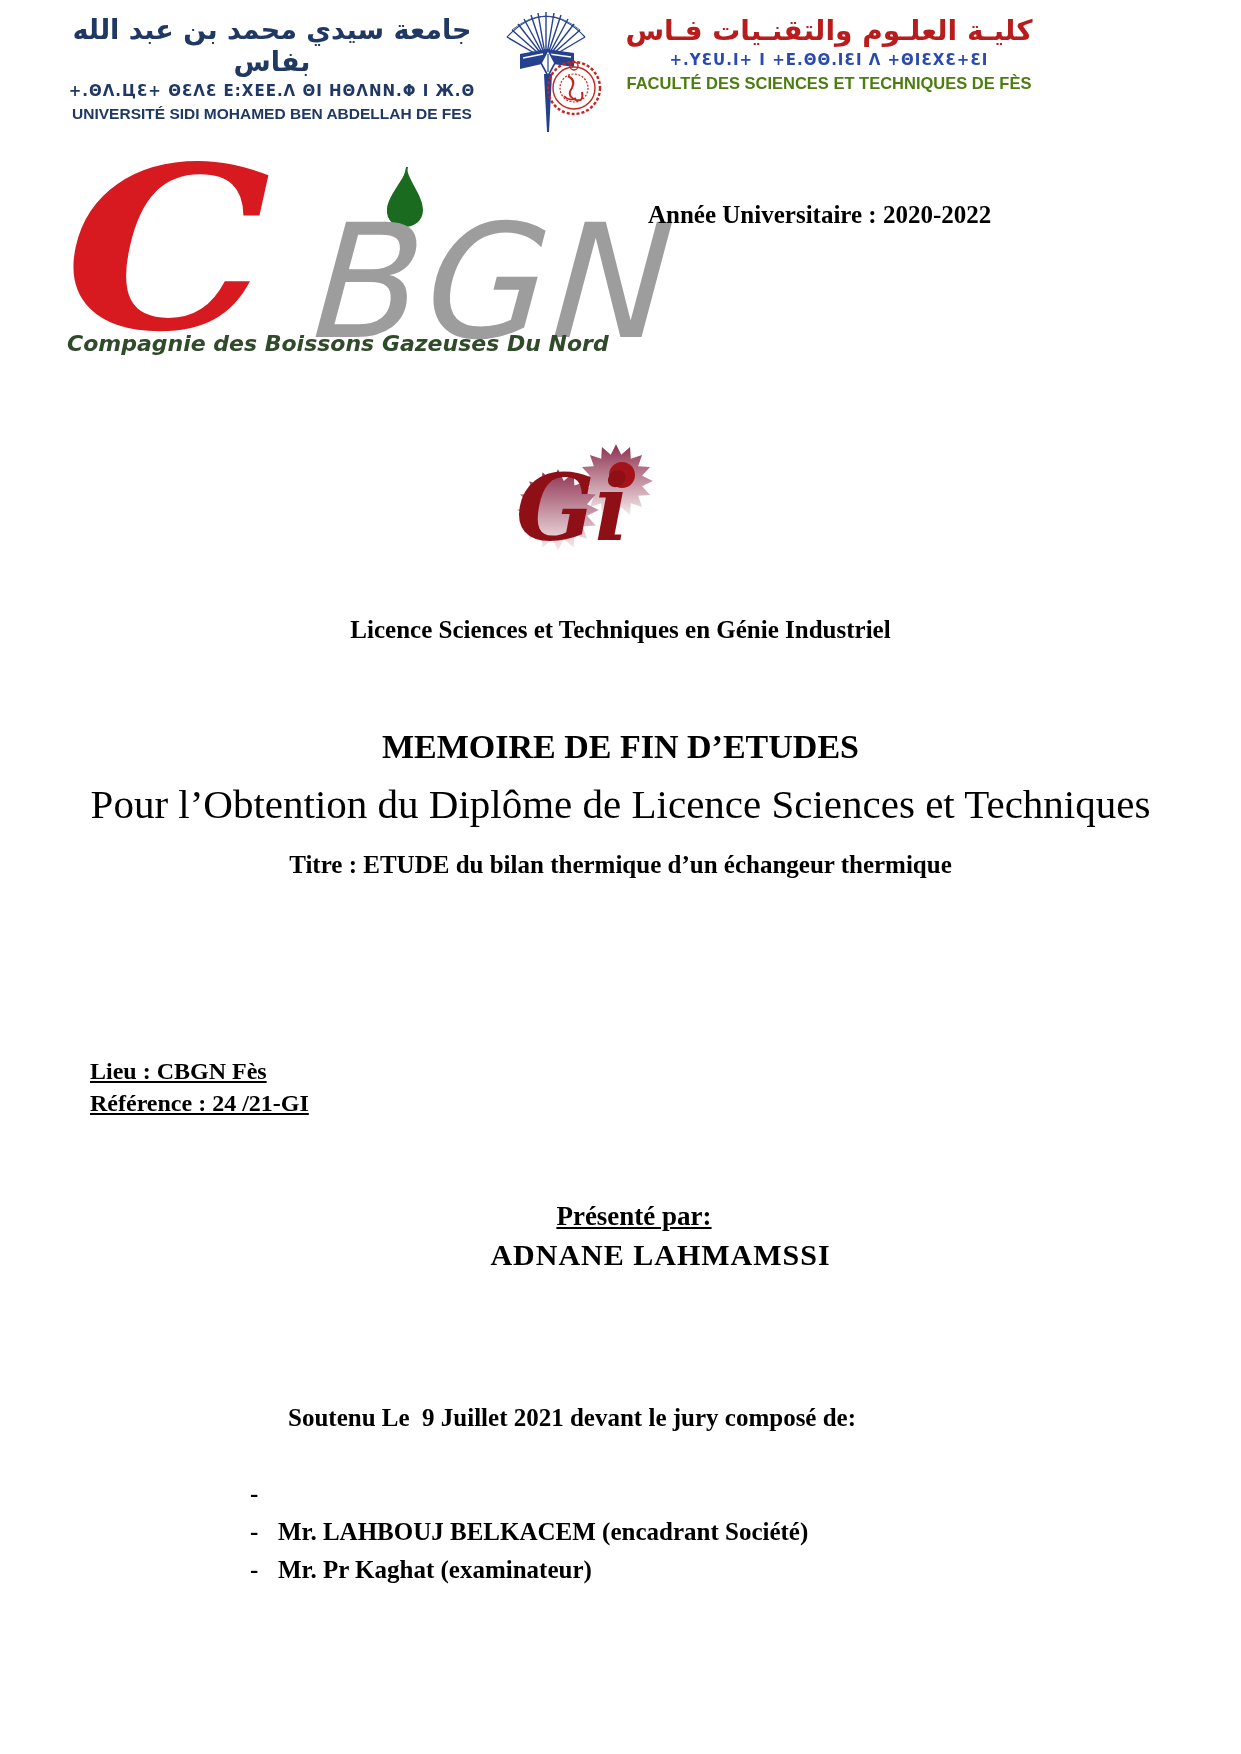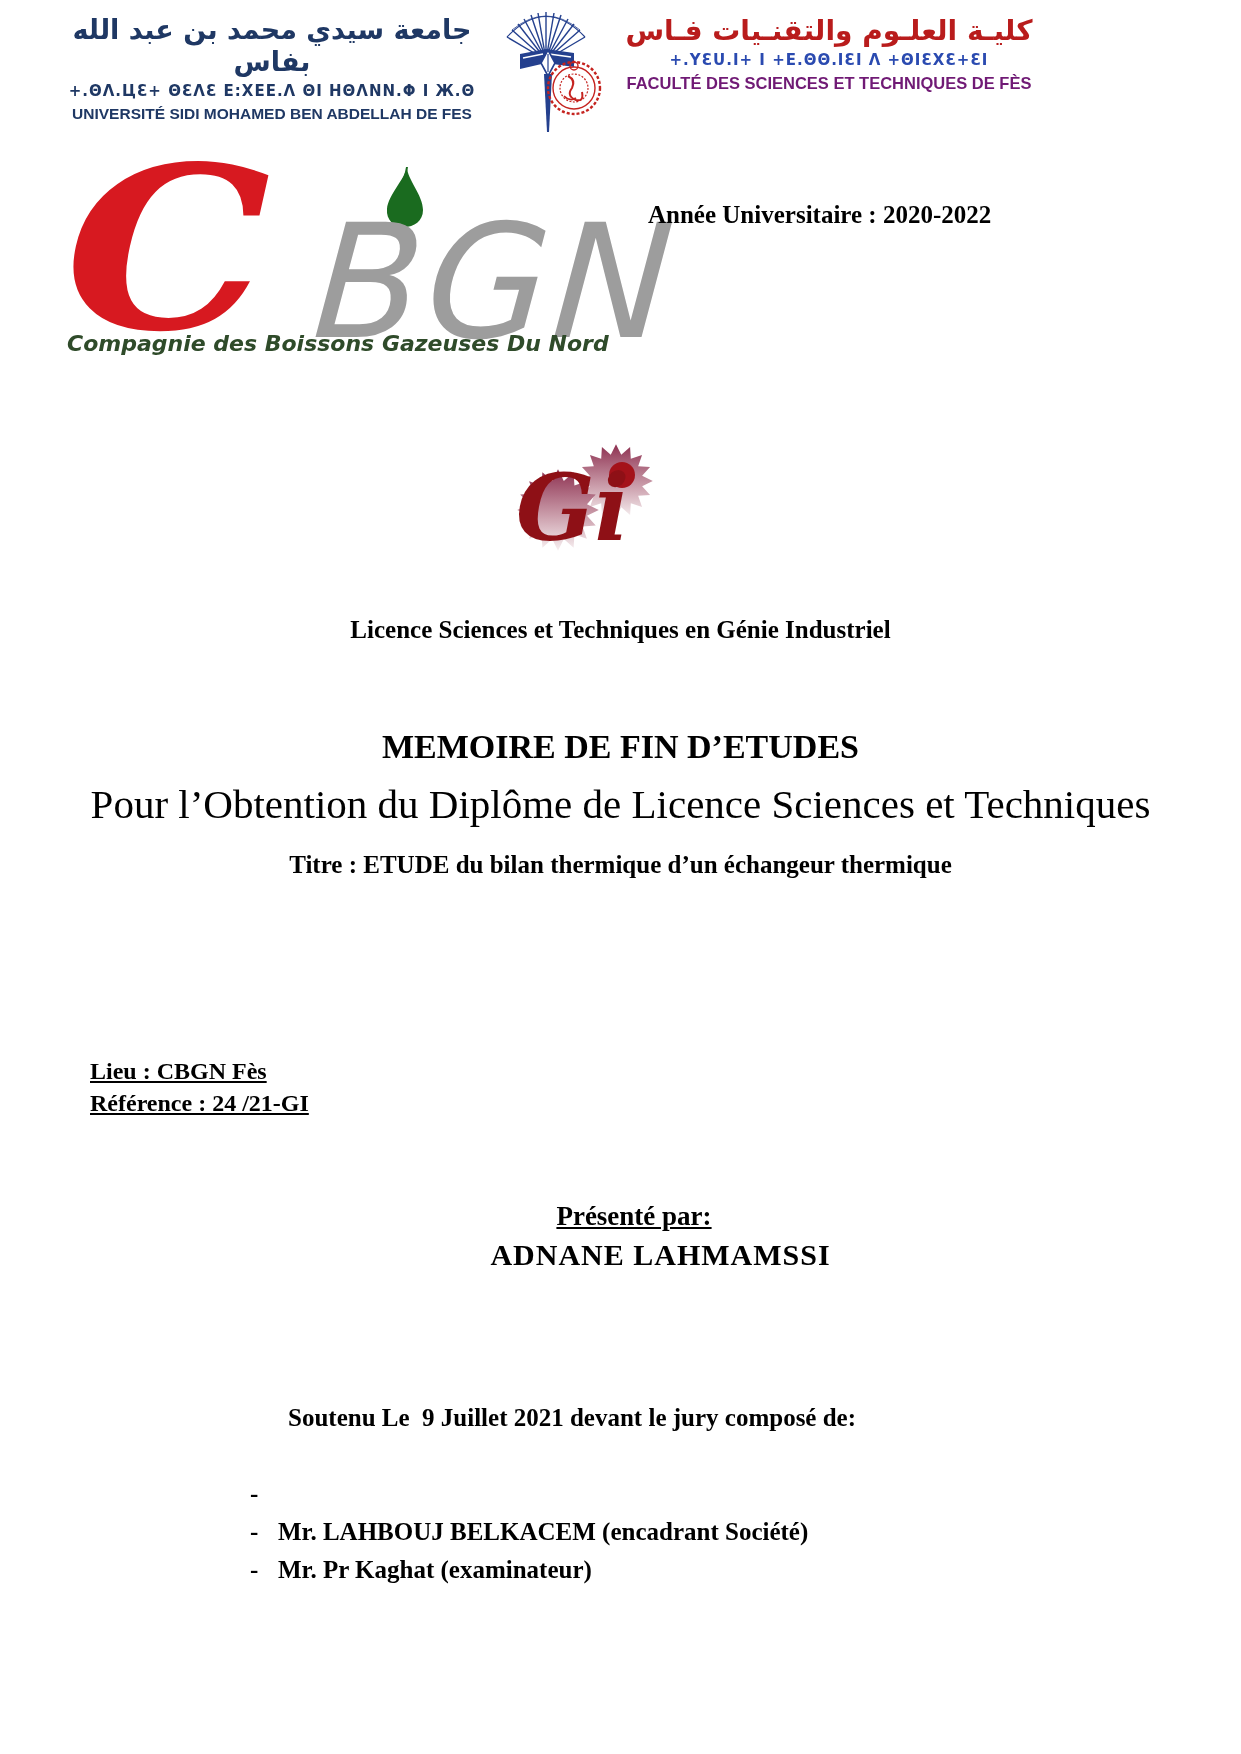--- a/index.html
+++ b/index.html
@@ -9,21 +9,21 @@
   }
   
   .hdr-left{position:absolute;left:62px;top:14px;width:420px;text-align:center;}
   .hdr-right{position:absolute;left:608px;top:14px;width:442px;text-align:center;}
   .arabic{font-family:"DejaVu Sans",sans-serif;font-weight:bold;font-size:27px;line-height:1.2;direction:rtl;}
   .tifinagh{font-family:"DejaVu Sans",sans-serif;font-weight:bold;font-size:15px;letter-spacing:1px;margin-top:3px;white-space:nowrap;}
   .hdr-fr{font-family:"Liberation Sans","DejaVu Sans",sans-serif;font-weight:bold;font-size:15.5px;margin-top:5px;white-space:nowrap;}
   .hdr-left .arabic,.hdr-left .tifinagh,.hdr-left .hdr-fr{color:#1f3864;}
   .hdr-right .arabic{color:#b91c1c;font-size:28px;}
   .hdr-right .tifinagh{color:#2a4ab0;}
-  .hdr-right .hdr-fr{color:#701a75;font-size:16.5px;}
+  .hdr-right .hdr-fr{color:#4d7c0f;font-size:16.5px;}
   .emblem{position:absolute;left:498px;top:6px;width:104px;height:130px;}
   
   .cbgn{position:absolute;left:65px;top:145px;width:500px;height:220px;}
   .cbgn-c{position:absolute;left:0;top:-8px;font-size:225px;line-height:1;font-style:italic;font-weight:bold;
           color:#d71920;font-family:"DejaVu Serif",serif;transform:scaleX(1.15);transform-origin:left top;}
   .cbgn-bgn{position:absolute;left:250px;top:58px;font-size:158px;line-height:1;font-style:italic;
           color:#9d9d9d;font-family:"DejaVu Sans",sans-serif;letter-spacing:4px;transform:skewX(-4deg);}
   .cbgn-drop{position:absolute;left:318px;top:20px;width:44px;height:64px;}
   .cbgn-tagline{position:absolute;left:2px;top:186px;width:490px;font-family:"DejaVu Sans",sans-serif;
           font-style:italic;font-weight:600;font-size:22px;color:#2f4b2a;white-space:nowrap;}

